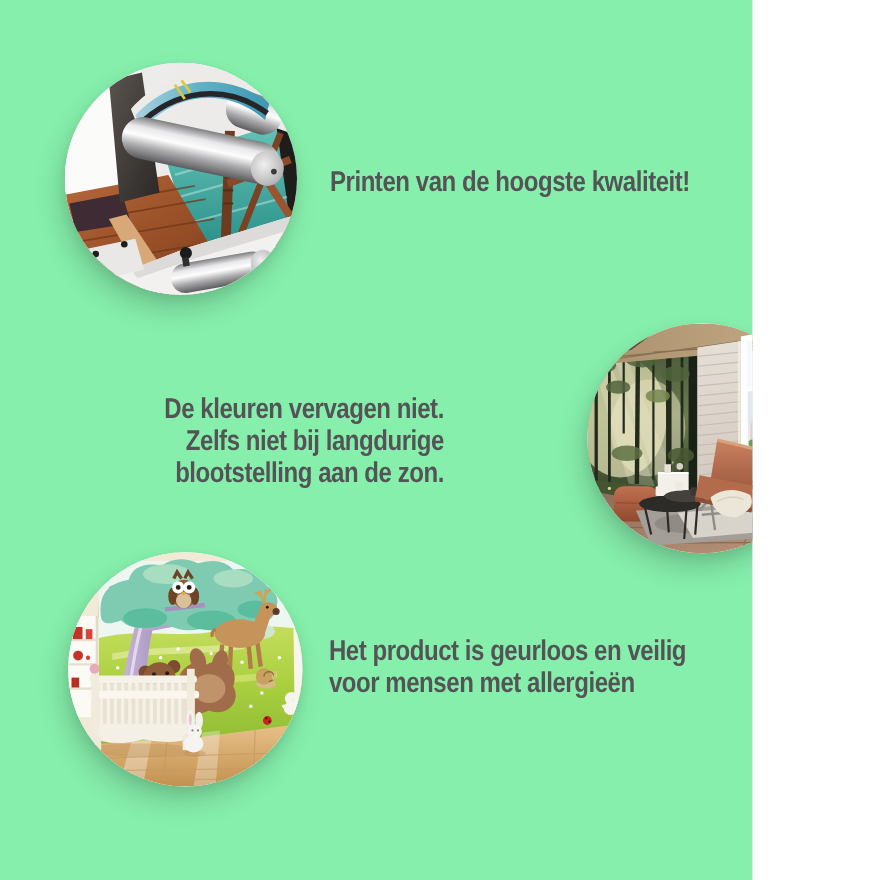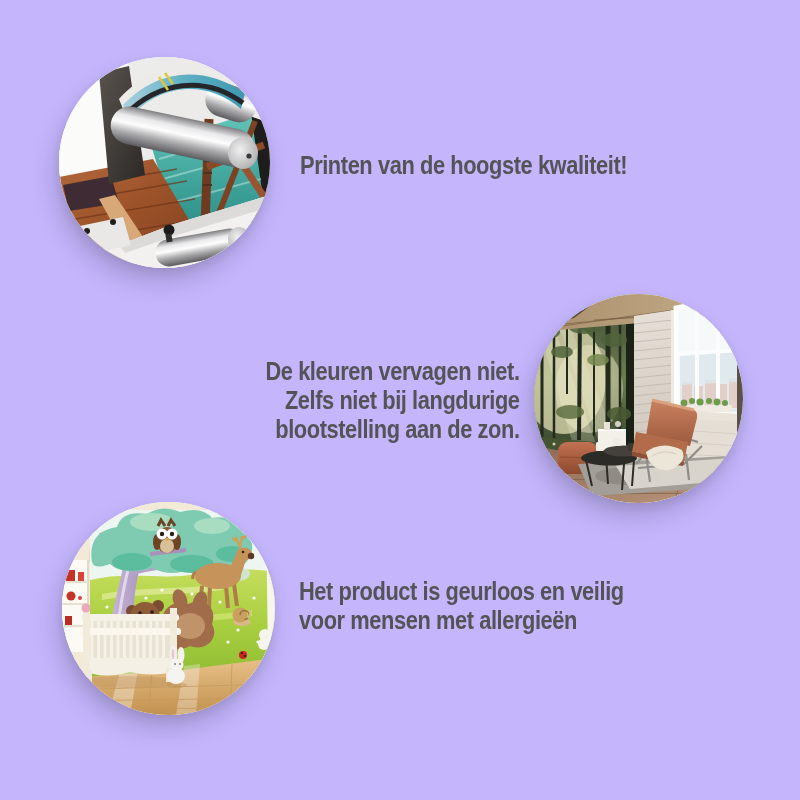--- a/index.html
+++ b/index.html
@@ -1,18 +1,18 @@
 <!DOCTYPE html>
 <html><head>
 <meta charset="utf-8">
 <style>
   html,body{margin:0;padding:0;}
   .canvas{
-    position:relative;width:800px;height:800px;overflow:hidden;
-    background:#c4b5fd;
+    position:relative;width:684px;height:800px;overflow:hidden;
+    background:#86efac;
     font-family:"Liberation Sans", sans-serif;
   }
   .photo-circle{
     position:absolute;border-radius:50%;overflow:hidden;margin:0;padding:0;
     box-shadow:-5px 14px 24px rgba(0,0,0,0.17), 0 4px 10px rgba(0,0,0,0.07);
     background:#fff;
   }
   .photo-circle svg{display:block;width:100%;height:100%;}
   #circle-print{left:59px;top:57px;width:211px;height:211px;}
   #circle-interior{left:534px;top:294px;width:209px;height:209px;}

